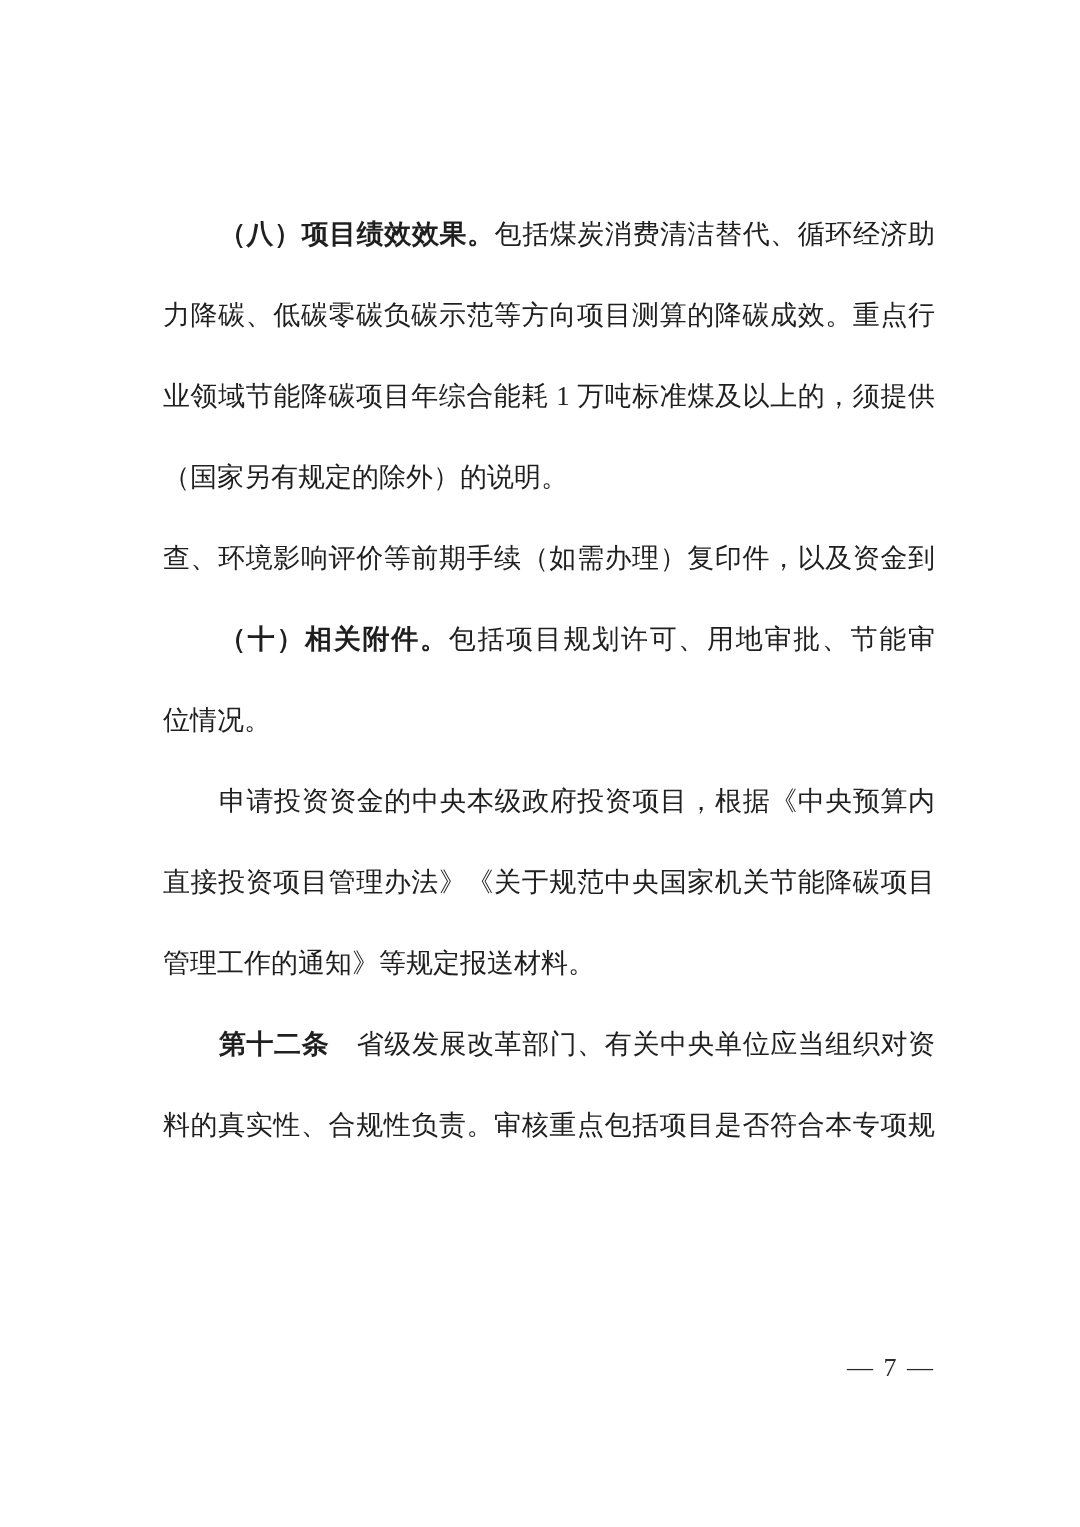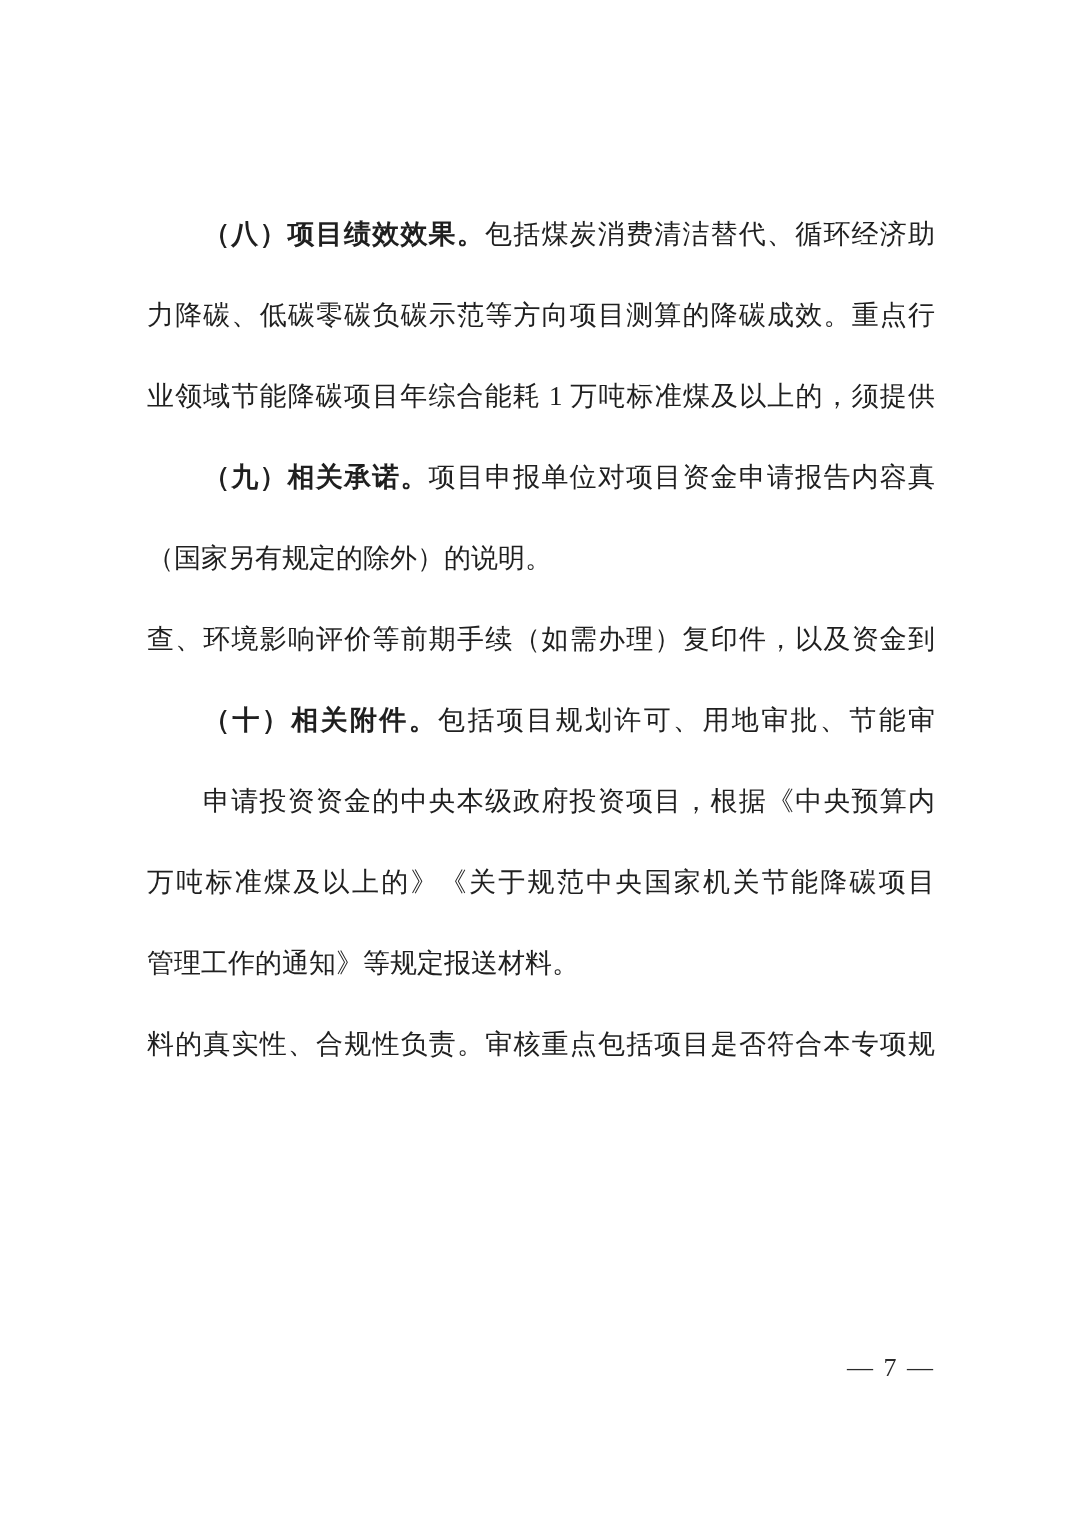--- a/index.html
+++ b/index.html
@@ -23,20 +23,21 @@
     width: 788px;
   }
   .line {
     height: 54px;
     line-height: 54px;
     font-size: 27px;
     text-align: justify;
     text-align-last: justify;
     overflow: hidden;
     white-space: normal;
+    margin-left: 16px;
   }
   .line.indent {
     text-indent: 56px;
   }
   .line.last {
     text-align-last: left;
   }
   .line b {
     font-weight: 700;
   }
@@ -55,28 +56,29 @@
 </head>
 <body>
 
 <div class="page">
   <div class="content">
 
     <p class="line indent"><b>（八）项目绩效效果。</b><span>包括煤炭消费清洁替代、循环经济助</span></p>
     <p class="line"><span>力降碳、低碳零碳负碳示范等方向项目测算的降碳成效。重点行</span></p>
     <p class="line"><span>业领域节能降碳项目年综合能耗 1 万吨标准煤及以上的，须提供</span></p>
 
-    <p class="line indent"><b>（九）相关承诺。</b><span>项目申报单位对项目资金申请报告内容真</span></p>
     <p class="line last"><span>（国家另有规定的除外）的说明。</span></p>
 
     <p class="line"><span>查、环境影响评价等前期手续（如需办理）复印件，以及资金到</span></p>
     <p class="line indent"><b>（十）相关附件。</b><span>包括项目规划许可、用地审批、节能审</span></p>
+    <p class="line last"><span>位情况。</span></p>
 
     <p class="line indent"><span>申请投资资金的中央本级政府投资项目，根据《中央预算内</span></p>
-    <p class="line"><span>万吨标准煤及以上的》《关于规范中央国家机关节能降碳项目</span></p>
+    <p class="line"><span>直接投资项目管理办法》《关于规范中央国家机关节能降碳项目</span></p>
     <p class="line last"><span>管理工作的通知》等规定报送材料。</span></p>
 
+    <p class="line indent"><b>第十二条</b><span>　省级发展改革部门、有关中央单位应当组织对资</span></p>
     <p class="line"><span>料的真实性、合规性负责。审核重点包括项目是否符合本专项规</span></p>
 
   </div>
 
   <div class="footer">— 7 —</div>
 </div>
 
 </body></html>

